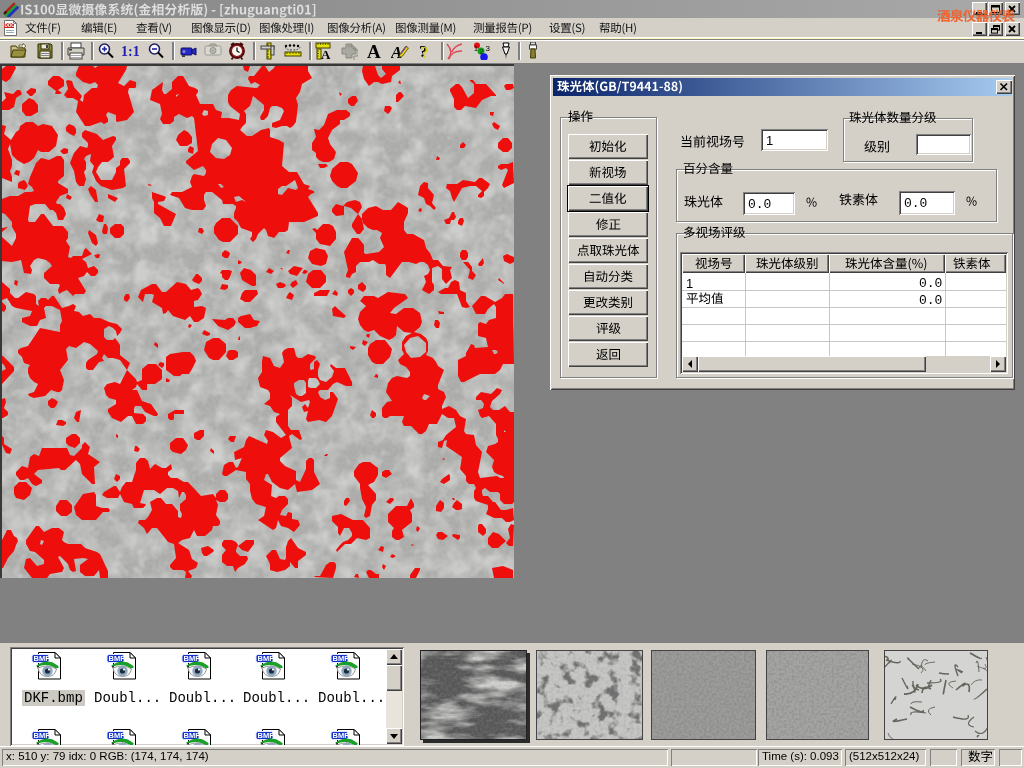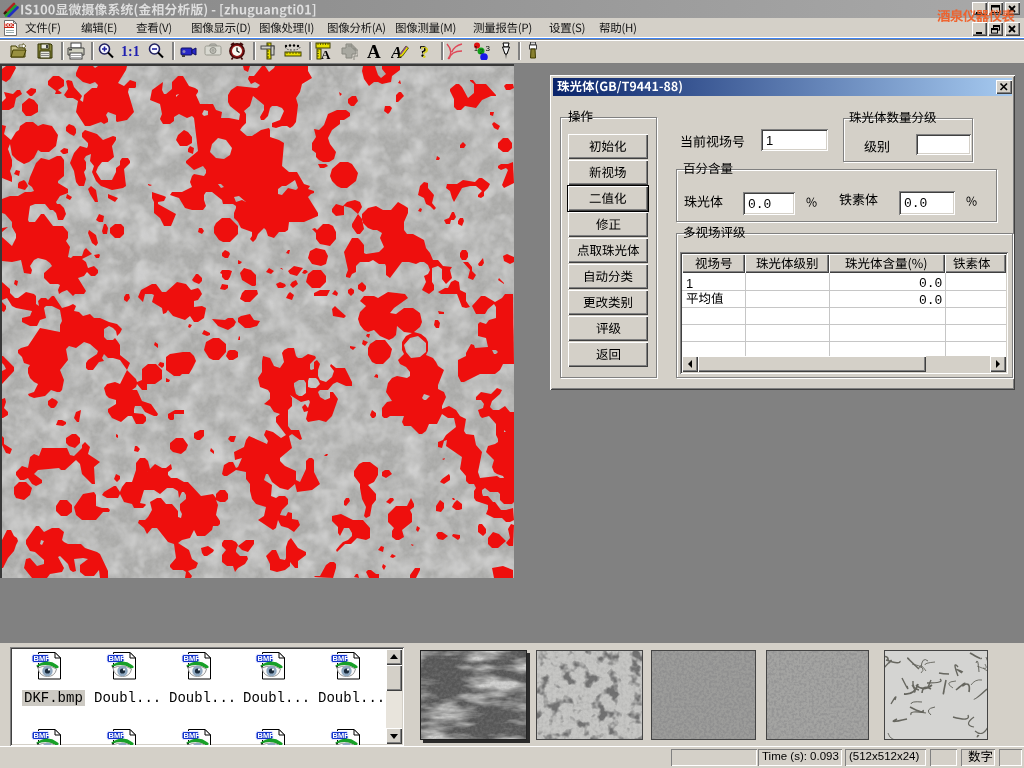--- a/index.html
+++ b/index.html
@@ -1,15 +1,15 @@
 <!DOCTYPE html>
 <html><head><meta charset="utf-8"><style>
 *{margin:0;padding:0;box-sizing:border-box}
 html,body{width:1024px;height:768px;overflow:hidden;font-family:"Liberation Sans",sans-serif}
-#scr{position:relative;width:1024px;height:768px;background:#3b82f6}
+#scr{position:relative;width:1024px;height:768px;background:#fef9c3}
 .abs{position:absolute}
 .raised{box-shadow:inset 1px 1px 0 #fff,inset -1px -1px 0 #404040,inset 2px 2px 0 #d4d0c8,inset -2px -2px 0 #808080;background:#d4d0c8}
 .btn{box-shadow:inset 1px 1px 0 #fff,inset -1px -1px 0 #404040,inset -2px -2px 0 #808080;background:#d4d0c8}
 .sunk{box-shadow:inset 1px 1px 0 #808080,inset -1px -1px 0 #fff,inset 2px 2px 0 #404040,inset -2px -2px 0 #d4d0c8}
 .edit{background:#fff;box-shadow:inset 1px 1px 0 #808080,inset -1px -1px 0 #fff,inset 2px 2px 0 #404040,inset -2px -2px 0 #d4d0c8}
 .grp{border:1px solid #808080;box-shadow:1px 1px 0 #fff,inset 1px 1px 0 #fff}
 .sep{width:2px;background:#808080;box-shadow:1px 0 0 #fff}
 </style></head><body>
 <div id="scr">
 <div class="abs" style="left:0;top:0;width:1024px;height:18px;background:linear-gradient(90deg,#868686,#a9a9a9)"></div>
@@ -592,20 +592,21 @@
         <path d="M94 84 q-3 4 -1 0" stroke="#66665f" stroke-width="1.2" fill="none"></path>
         <path d="M64 23 q-6 0 -10 -1" stroke="#66665f" stroke-width="1.7" fill="none"></path>
         <path d="M4 12 q7 -8 -8 8" stroke="#66665f" stroke-width="1.4" fill="none"></path>
         <path d="M24 8 q-5 -4 10 10" stroke="#66665f" stroke-width="1.6" fill="none"></path>
         <path d="M90 80 q9 8 15 -9" stroke="#66665f" stroke-width="1.1" fill="none"></path>
         <path d="M26 53 q-0 -3 11 -2" stroke="#66665f" stroke-width="1.0" fill="none"></path>
         <path d="M29 41 q3 1 -2 -7" stroke="#66665f" stroke-width="1.2" fill="none"></path>
         <path d="M34 17 q1 -6 7 3" stroke="#66665f" stroke-width="0.9" fill="none"></path>
       </svg></div>
 <div class="abs" style="left:0;top:746px;width:1024px;height:22px;background:#d4d0c8;border-top:1px solid #fff"></div>
+<div class="abs" style="left:2px;top:749px;width:666px;height:17px;box-shadow:inset 1px 1px 0 #808080,inset -1px -1px 0 #fff;font:11.5px 'Liberation Sans';color:#000;padding:1px 0 0 4px;white-space:nowrap">x: 510 y: 79  idx: 0  RGB: (174, 174, 174)</div>
 <div class="abs" style="left:671px;top:749px;width:86px;height:17px;box-shadow:inset 1px 1px 0 #808080,inset -1px -1px 0 #fff;font:11.5px 'Liberation Sans';color:#000;padding:1px 0 0 4px;white-space:nowrap"></div>
 <div class="abs" style="left:758px;top:749px;width:84px;height:17px;box-shadow:inset 1px 1px 0 #808080,inset -1px -1px 0 #fff;font:11.5px 'Liberation Sans';color:#000;padding:1px 0 0 4px;white-space:nowrap">Time (s): 0.093</div>
 <div class="abs" style="left:845px;top:749px;width:81px;height:17px;box-shadow:inset 1px 1px 0 #808080,inset -1px -1px 0 #fff;font:11.5px 'Liberation Sans';color:#000;padding:1px 0 0 4px;white-space:nowrap">(512x512x24)</div>
 <div class="abs" style="left:930px;top:749px;width:27px;height:17px;box-shadow:inset 1px 1px 0 #808080,inset -1px -1px 0 #fff;font:11.5px 'Liberation Sans';color:#000;padding:1px 0 0 4px;white-space:nowrap"></div>
 <div class="abs" style="left:961px;top:749px;width:34px;height:17px;box-shadow:inset 1px 1px 0 #808080,inset -1px -1px 0 #fff;font:11.5px 'Liberation Sans';color:#000;padding:1px 0 0 4px;white-space:nowrap"></div>
 <svg style="position:absolute;left:968px;top:750px;overflow:visible" width="27" height="16">
       <path transform="translate(0,11.0)" d="M5.5 -10.3C5.3 -9.8 4.9 -9 4.6 -8.6L5.2 -8.3C5.5 -8.7 6 -9.3 6.3 -9.9ZM1.1 -9.9C1.4 -9.4 1.8 -8.7 1.9 -8.3L2.6 -8.6C2.5 -9 2.1 -9.7 1.8 -10.2ZM5.1 -3.2C4.8 -2.6 4.4 -2.1 4 -1.6C3.5 -1.8 3 -2.1 2.5 -2.2C2.7 -2.6 2.9 -2.9 3.1 -3.2ZM1.4 -1.9C2 -1.7 2.7 -1.4 3.3 -1C2.5 -0.5 1.5 -0.1 0.5 0.2C0.7 0.4 0.9 0.7 1 0.9C2.1 0.6 3.2 0.1 4.1 -0.6C4.5 -0.4 4.9 -0.1 5.2 0.1L5.8 -0.5C5.5 -0.7 5.1 -1 4.7 -1.2C5.4 -1.9 5.9 -2.8 6.2 -3.9L5.7 -4.1L5.5 -4H3.5L3.8 -4.7L2.9 -4.8C2.8 -4.6 2.7 -4.3 2.6 -4H0.9V-3.2H2.2C1.9 -2.8 1.6 -2.3 1.4 -1.9ZM3.2 -10.5V-8.2H0.6V-7.4H2.9C2.3 -6.6 1.4 -5.8 0.5 -5.4C0.7 -5.3 0.9 -4.9 1 -4.7C1.8 -5.1 2.6 -5.8 3.2 -6.6V-5.1H4.1V-6.8C4.7 -6.3 5.5 -5.7 5.8 -5.4L6.3 -6.1C6 -6.3 4.9 -7 4.3 -7.4H6.6V-8.2H4.1V-10.5ZM7.9 -10.4C7.6 -8.2 7 -6.1 6 -4.8C6.2 -4.7 6.6 -4.4 6.7 -4.2C7.1 -4.7 7.3 -5.2 7.6 -5.8C7.9 -4.6 8.2 -3.5 8.7 -2.5C8 -1.3 7 -0.4 5.6 0.3C5.8 0.5 6.1 0.8 6.2 1C7.4 0.4 8.4 -0.5 9.1 -1.6C9.8 -0.6 10.5 0.3 11.5 0.9C11.7 0.7 11.9 0.3 12.2 0.2C11.1 -0.4 10.3 -1.3 9.6 -2.5C10.3 -3.8 10.7 -5.3 11 -7.2H11.9V-8.1H8.3C8.5 -8.8 8.6 -9.5 8.7 -10.3ZM10.1 -7.2C9.9 -5.8 9.6 -4.5 9.2 -3.5C8.7 -4.6 8.3 -5.9 8.1 -7.2Z M18.2 -4.5V-3.8H13.4V-2.9H18.2V-0.2C18.2 0 18.2 0.1 18 0.1C17.7 0.1 16.9 0.1 16.1 0.1C16.2 0.3 16.4 0.7 16.5 1C17.6 1 18.2 1 18.6 0.8C19.1 0.7 19.2 0.4 19.2 -0.2V-2.9H24.1V-3.8H19.2V-4.2C20.3 -4.8 21.5 -5.7 22.2 -6.5L21.6 -6.9L21.4 -6.9H15.4V-6H20.4C19.8 -5.5 19 -4.9 18.2 -4.5ZM17.8 -10.3C18 -10 18.3 -9.6 18.4 -9.2H13.5V-6.6H14.4V-8.3H23V-6.6H24V-9.2H19.5C19.4 -9.6 19 -10.2 18.7 -10.6Z" fill="#000"></path>
     </svg>
 <div class="abs" style="left:999px;top:749px;width:23px;height:17px;box-shadow:inset 1px 1px 0 #808080,inset -1px -1px 0 #fff;font:11.5px 'Liberation Sans';color:#000;padding:1px 0 0 4px;white-space:nowrap"></div>
 </div>

